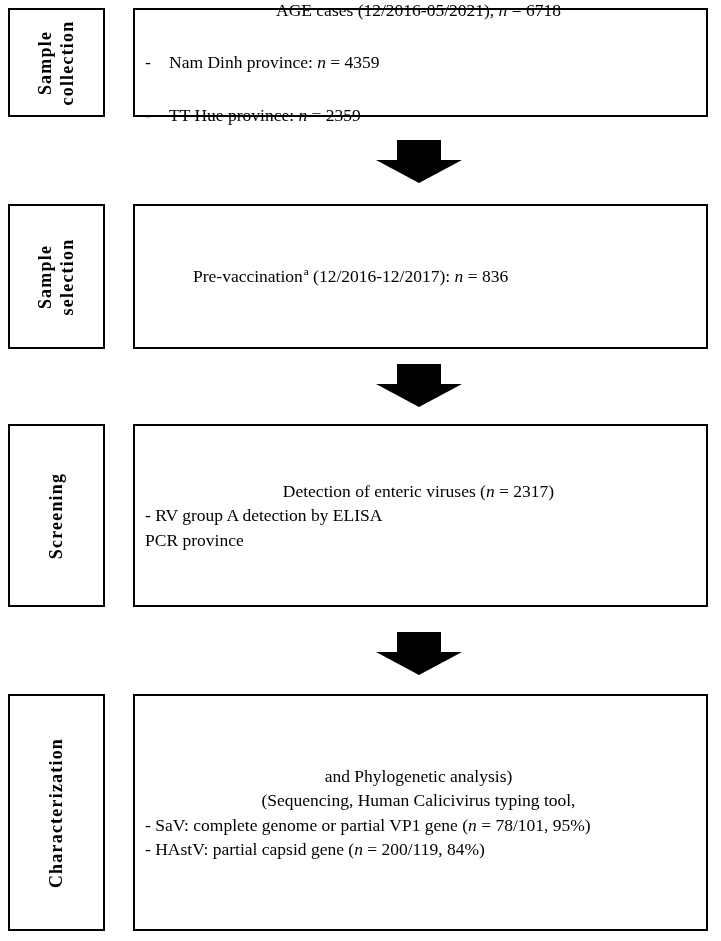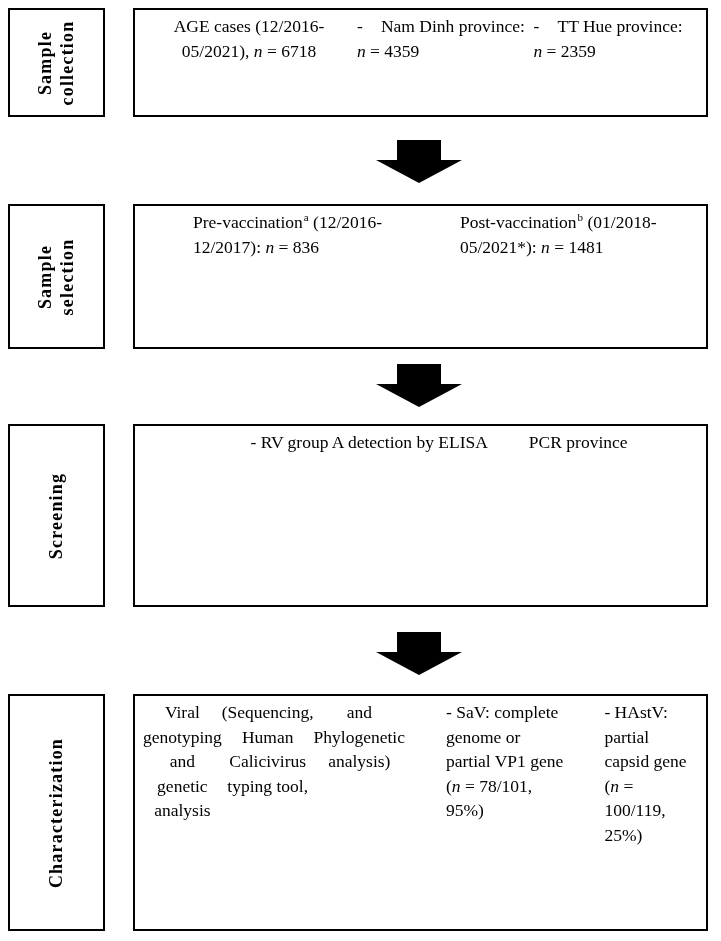--- a/index.html
+++ b/index.html
@@ -30,29 +30,29 @@
     font-size: 18px;
     letter-spacing: 1.2px;
     line-height: 22px;
     text-align: center;
     white-space: pre-line;
   }
 
   .content-box {
     position: absolute; left: 133px; top: 0; bottom: 0; width: 575px;
     box-sizing: border-box; border: 2.5px solid #000;
-    display: flex; justify-content: center;
+    display: flex; flex-direction: column; justify-content: center;
     padding: 4px 12px 4px 8px;
     background: #ffffff;
   }
   .line { font-size: 17.5px; line-height: 24.5px; }
   .line.center { text-align: center; }
   .line.indent { padding-left: 50px; }
-  .line.plain  { padding-left: 2px; margin-left: 39px; }
-  .line.tab-bullet { padding-left: 2px; }
+  .line.plain  { padding-left: 2px; }
+  .line.tab-bullet { padding-left: 2px; margin-top: 28px; }
   .bullet { display: inline-block; width: 24px; }
   .line i { font-style: italic; }
   .line sup { font-size: 11px; line-height: 0; margin-left: 1px; }
 
   .arrow { position: absolute; left: 376px; width: 86px; }
   .a1 { top: 140px; }
   .a2 { top: 364px; }
   .a3 { top: 632px; }
   .arrow-stem { width: 44px; height: 20px; background: #000; margin: 0 auto; }
   .arrow-head {
@@ -84,50 +84,49 @@
     <div class="arrow-head"></div>
   </div>
 
   <div class="stage s2">
     <div class="label-box">
       <div class="label-rot">Sample
 selection</div>
     </div>
     <div class="content-box">
         <div class="line indent"><span>Pre-vaccination</span><sup>a</sup><span> (12/2016-12/2017): </span><i>n</i><span> = 836</span></div>
-        <div class="line indent"><span>Post-vaccination</span><sup>b</sup><span> (01/2018-05/2021*): </span><i>n</i><span> = 1481</span></div>
       </div>
   </div>
 
   <div class="arrow a2">
     <div class="arrow-stem"></div>
     <div class="arrow-head"></div>
   </div>
 
   <div class="stage s3">
     <div class="label-box">
       <div class="label-rot">Screening</div>
     </div>
     <div class="content-box">
+        <div class="line center"><span>Detection of enteric viruses (</span><i>n</i><span> = 2317)</span></div>
         <div class="line plain"><span>- RV group A detection by ELISA</span></div>
         <div class="line plain"><span>PCR province</span></div>
       </div>
   </div>
 
   <div class="arrow a3">
     <div class="arrow-stem"></div>
     <div class="arrow-head"></div>
   </div>
 
   <div class="stage s4">
     <div class="label-box">
       <div class="label-rot">Characterization</div>
     </div>
     <div class="content-box">
-        <div class="line center"><span>Viral genotyping and genetic analysis</span></div>
+        <div class="line center"><span>and Phylogenetic analysis)</span></div>
         <div class="line center"><span>(Sequencing, Human Calicivirus typing tool,</span></div>
-        <div class="line center"><span>and Phylogenetic analysis)</span></div>
         <div class="line plain"><span>- SaV: complete genome or partial VP1 gene (</span><i>n</i><span> = 78/101, 95%)</span></div>
-        <div class="line plain"><span>- HAstV: partial capsid gene (</span><i>n</i><span> = 100/119, 25%)</span></div>
+        <div class="line plain"><span>- HAstV: partial capsid gene (</span><i>n</i><span> = 200/119, 84%)</span></div>
       </div>
   </div>
 
 </div>
 
 </body></html>

